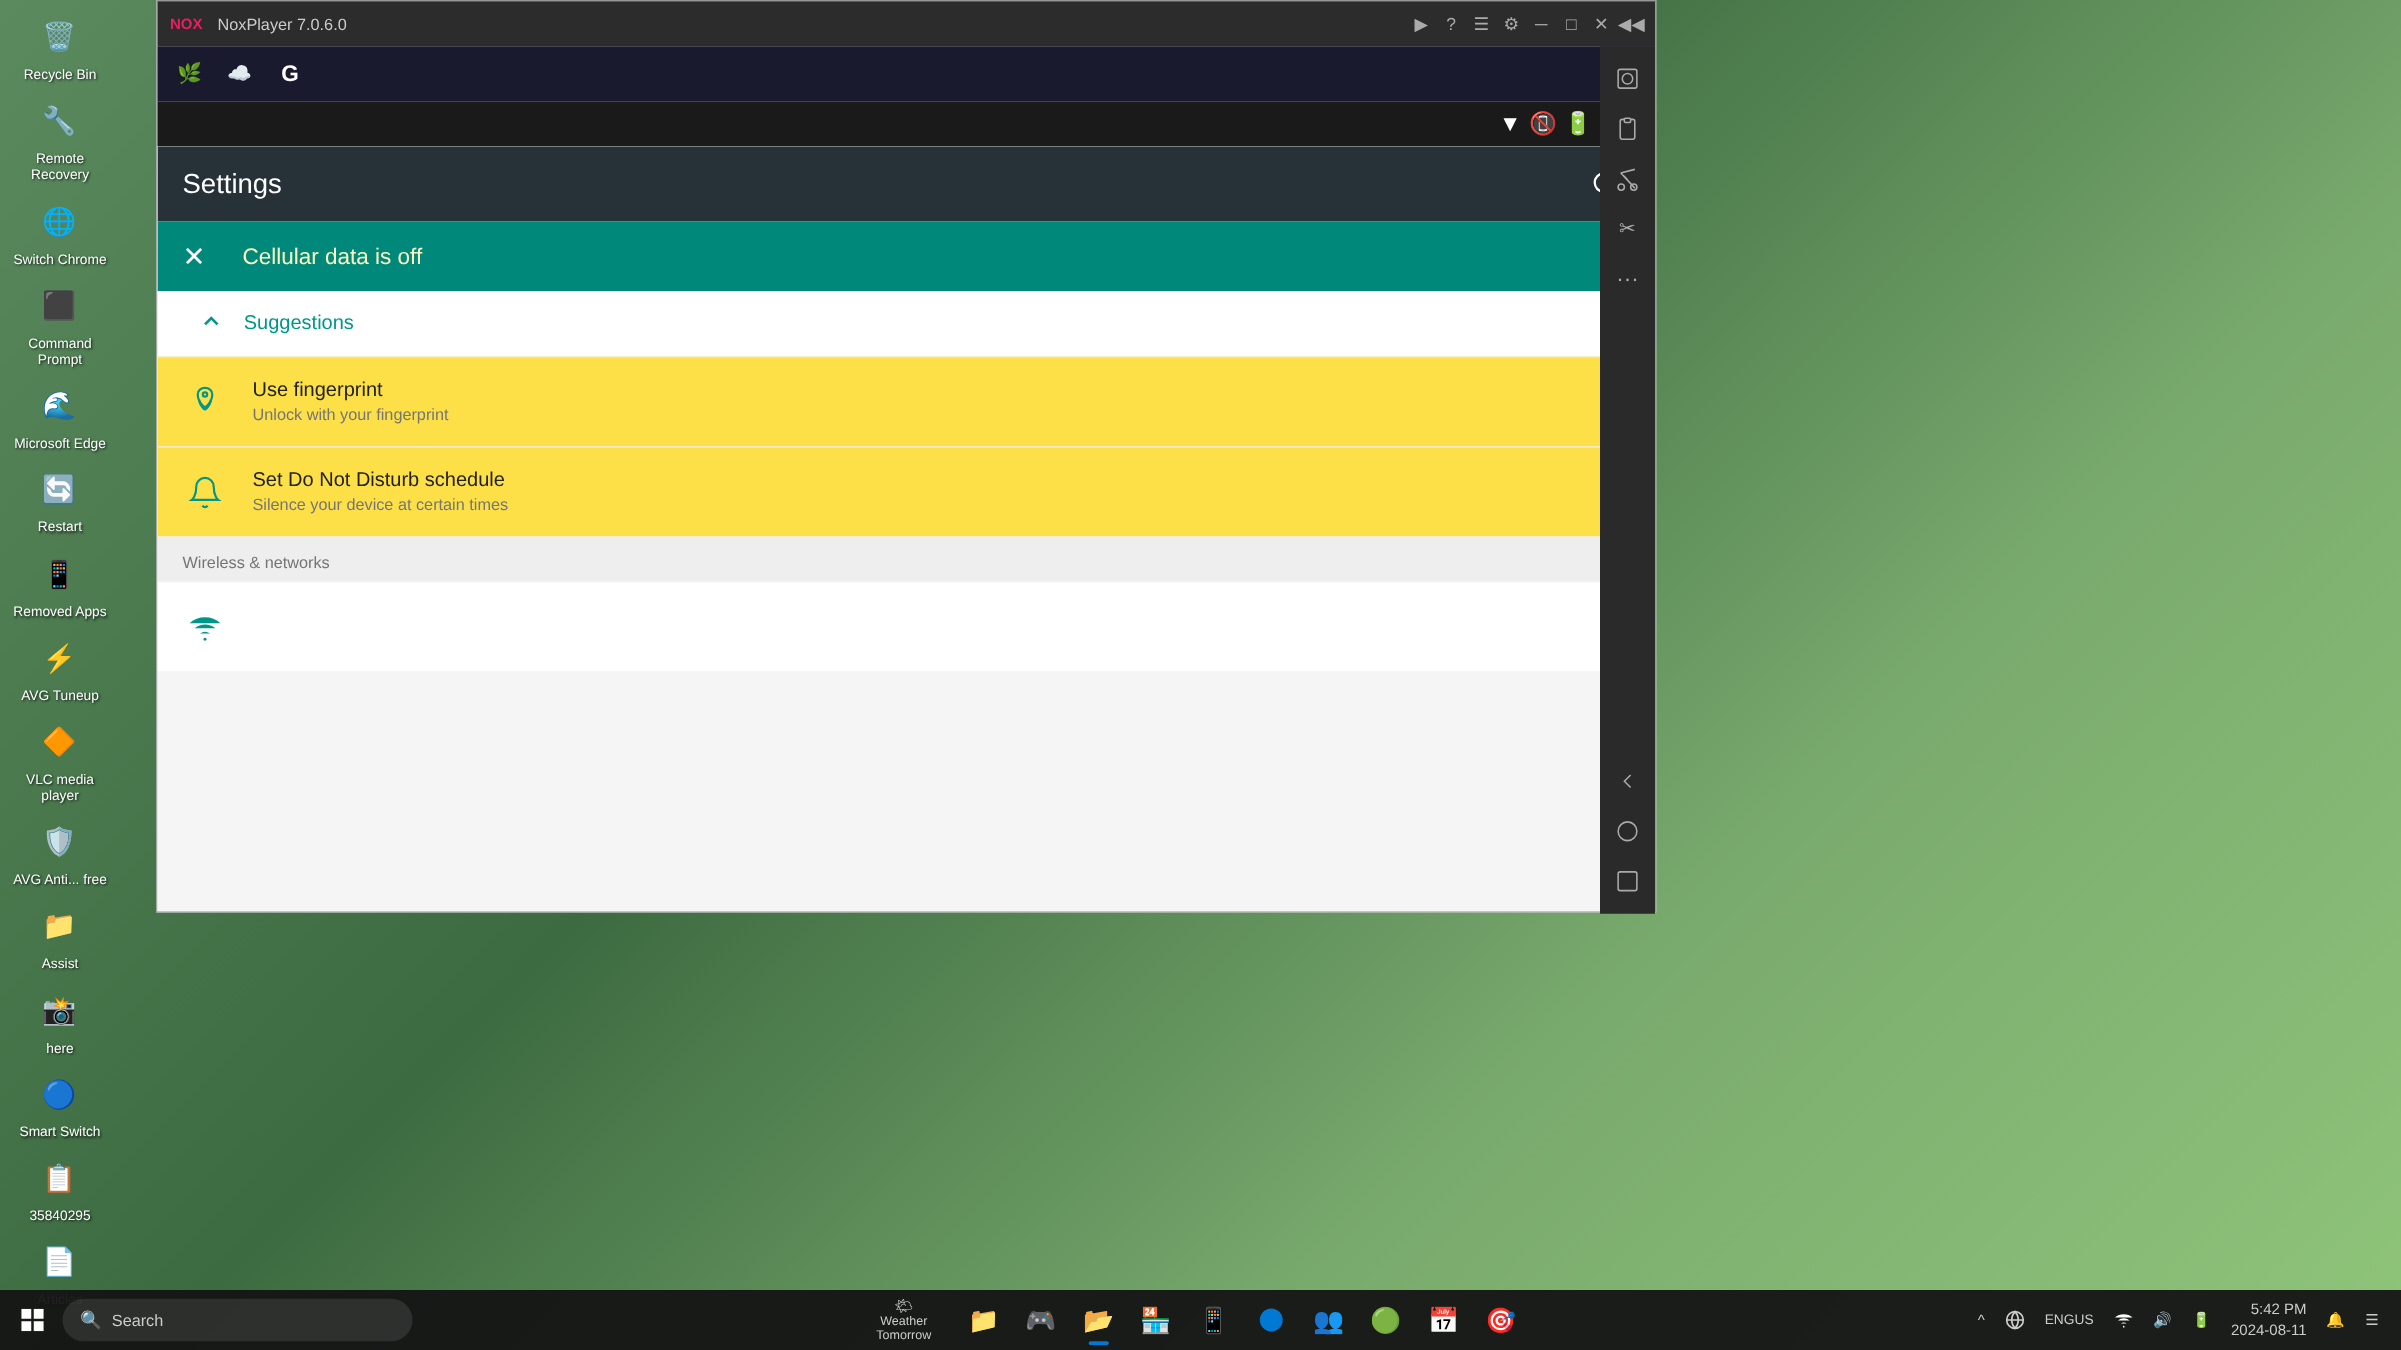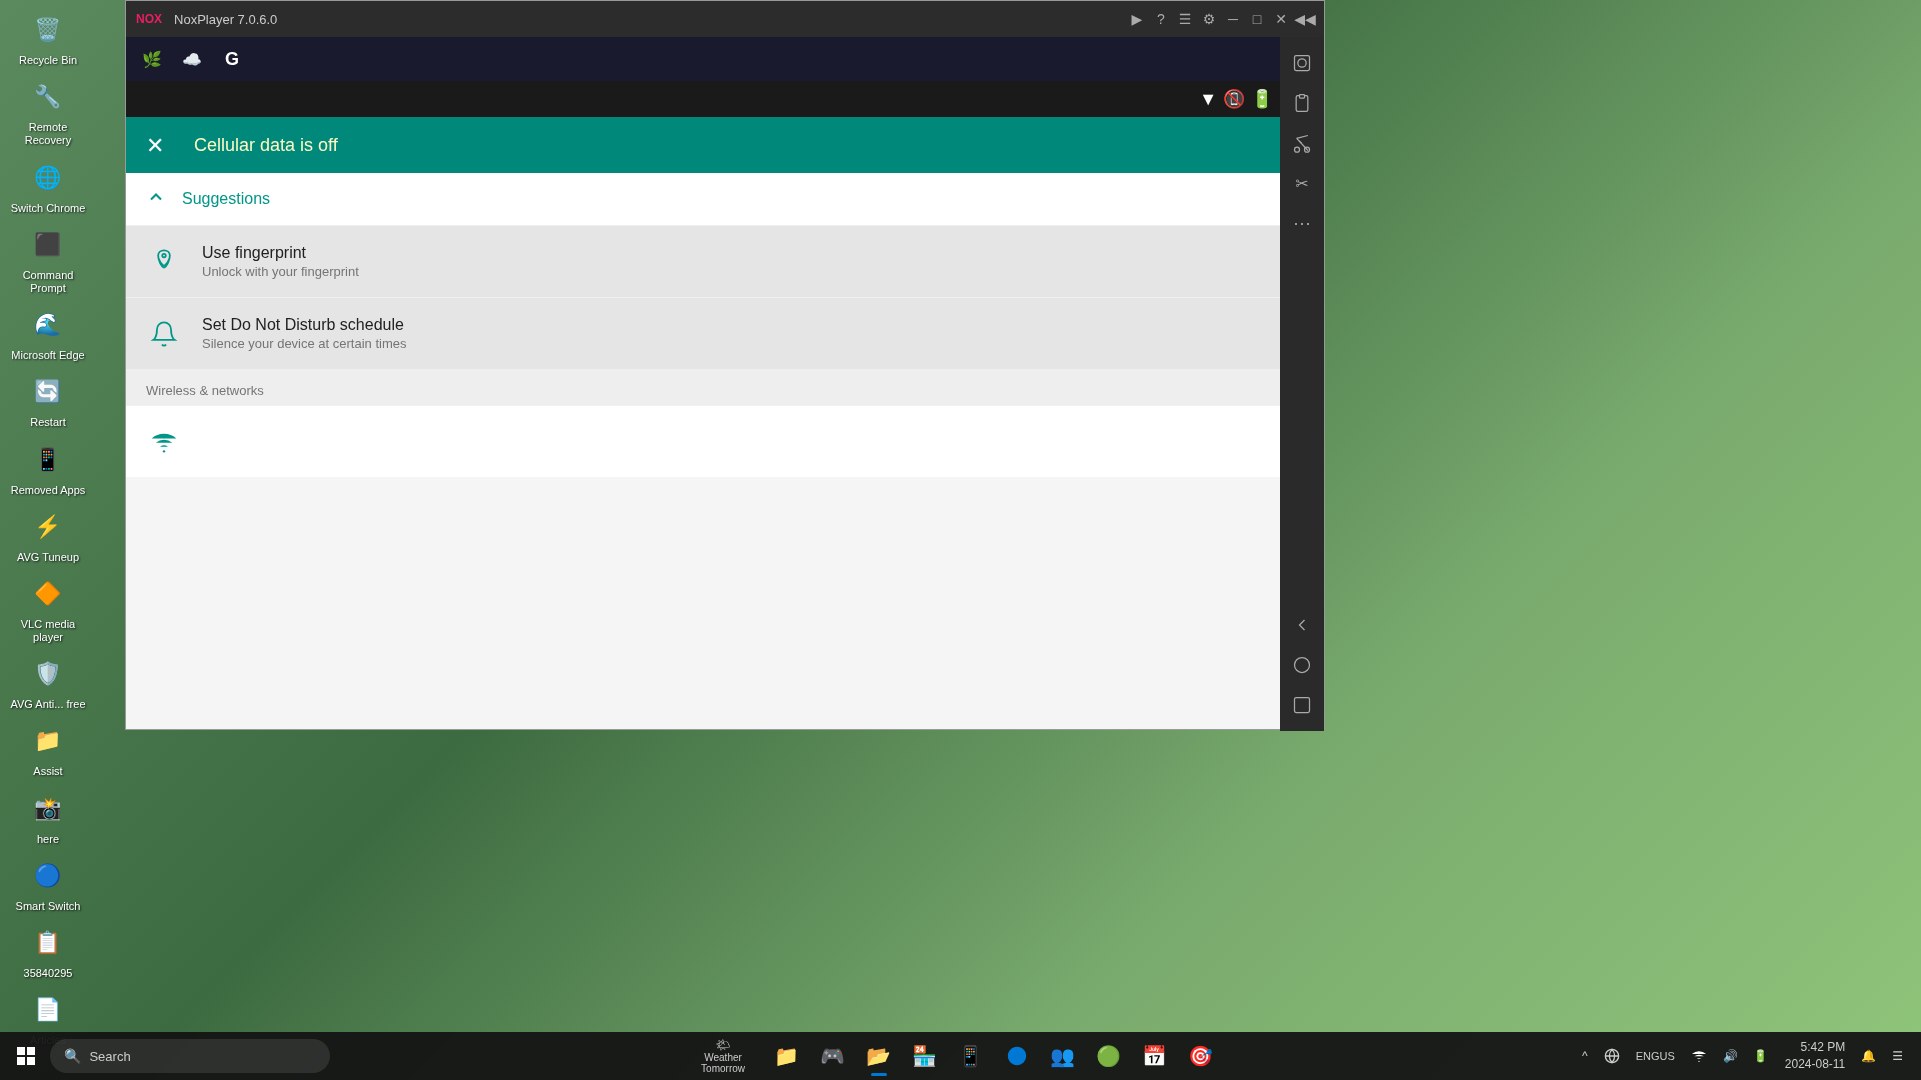--- a/index.html
+++ b/index.html
@@ -222,39 +222,39 @@
     .suggestions-section {
       background: white;
       padding: 0;
       flex-shrink: 0;
     }
 
     .suggestions-header {
       height: 52px;
       display: flex;
       align-items: center;
-      padding: 0 20px;
+      padding: 0 33px;
       gap: 16px;
       cursor: pointer;
     }
 
     .suggestions-label {
       color: #009688;
       font-size: 16px;
       font-weight: 500;
     }
 
     
     .settings-item {
       height: 72px;
       display: flex;
       align-items: center;
       padding: 0 20px;
       gap: 20px;
-      background: #e5e5e5;
+      background: #fde047;
       border-top: 1px solid #f0f0f0;
       cursor: pointer;
       position: relative;
     }
 
     .item-icon {
       width: 36px;
       height: 36px;
       display: flex;
       align-items: center;
@@ -554,20 +554,29 @@
     <div class="status-icons">
       <span style="font-size:18px;">▼</span>
       <span style="font-size:18px;">📵</span>
       <span style="font-size:18px;">🔋</span>
       <span class="status-time">4:10</span>
     </div>
   </div>
 
   <div class="android-content">
 
+    <div class="settings-header">
+      <span class="settings-title">Settings</span>
+      <div class="settings-search-icon">
+        <svg width="22" height="22" viewBox="0 0 24 24" fill="none" stroke="white" stroke-width="2">
+          <circle cx="11" cy="11" r="8"></circle>
+          <line x1="21" y1="21" x2="16.65" y2="16.65"></line>
+        </svg>
+      </div>
+    </div>
 
     <div class="cellular-banner">
       <div style="position:relative;width:32px;height:32px;">
         <svg width="32" height="32" viewBox="0 0 32 32">
           <text y="24" font-size="22" fill="white">✕</text>
         </svg>
       </div>
       <span class="cellular-text">Cellular data is off</span>
       <div>
         <svg width="24" height="24" viewBox="0 0 24 24" fill="none" stroke="white" stroke-width="2.5">

